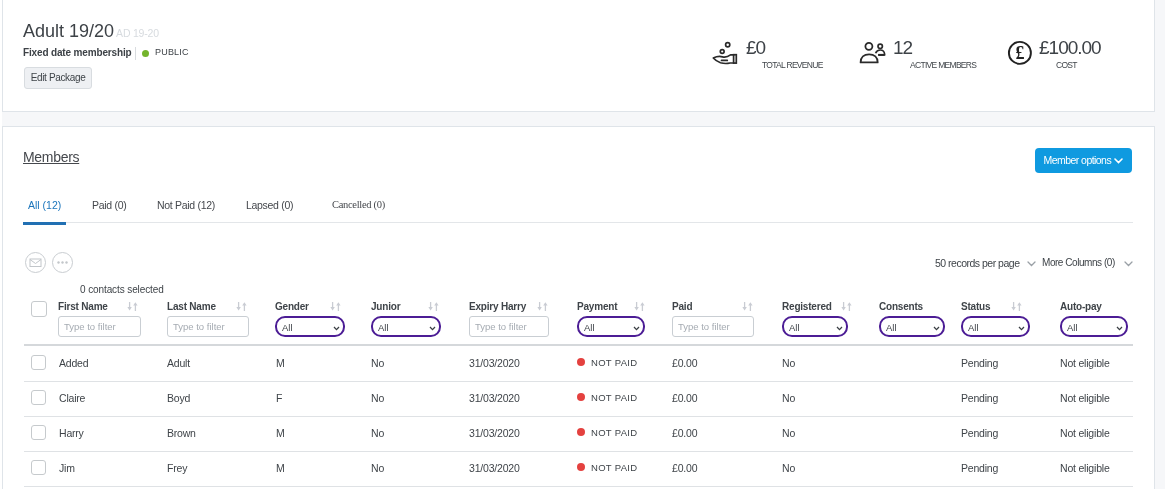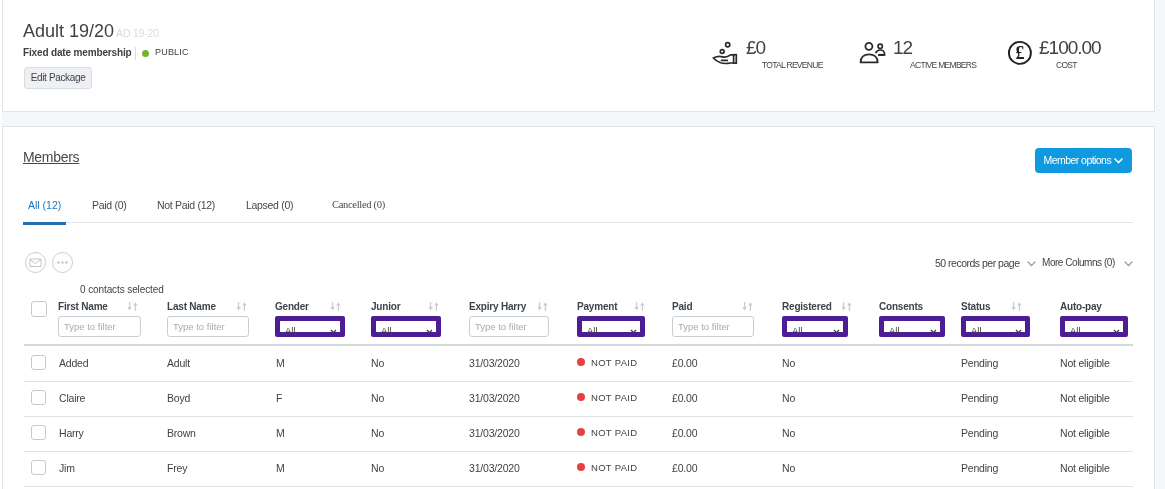--- a/index.html
+++ b/index.html
@@ -49,21 +49,21 @@
 #circ1 { left:25px; top:252px; }
 #circ2 { left:52px; top:252px; }
 #nsel { left:80px; top:257px; font-size:10px; letter-spacing:-0.1px; color:#3f4449;margin-top:27px; }
 #recs1 { left:935px; top:256.5px; font-size:10.5px; letter-spacing:-0.5px; color:#3f4449; }
 #recs2 { left:1042px; top:256.5px; font-size:10px; letter-spacing:-0.45px; color:#3f4449; }
 
 
 .hlbl { position:absolute; top:301px; font-size:10px; font-weight:bold; letter-spacing:-0.2px; color:#3f4449; }
 .sort { position:absolute; top:302px; } .sort svg { display:block; }
 .fin { position:absolute; top:316px; height:21px; border:1px solid #c9ced3; border-radius:3px; background:#fff; font-size:9.5px; color:#a5abb2; padding-left:5px; line-height:19px; }
-.fsel { position:absolute; top:316px; height:21px; border:5px solid #4c1d95; border-radius:2px; background:#fff; font-size:9.5px; color:#3f4449; padding-left:5px; line-height:19px; }
+.fsel { position:absolute; top:316px; height:21px; border:2px solid #4c1d95; border-radius:10px; background:#fff; font-size:9.5px; color:#3f4449; padding-left:5px; line-height:19px; }
 .fsel svg { position:absolute; right:3.5px; top:8px; }
 #hdrline { left:24px; top:344px; width:1109px; height:2px; background:#d5d8db; position:absolute; }
 .rowline { position:absolute; left:24px; width:1109px; height:1px; background:#dfe2e5; }
 .cb { position:absolute; left:31px; width:15px; height:15px; border:1px solid #c6cacd; border-radius:3px; background:#fff; }
 .cell { position:absolute; font-size:10.5px; letter-spacing:-0.2px; color:#3f4449; }
 .rdot { position:absolute; width:8px; height:8px; border-radius:50%; background:#e4413f; }
 </style>
 </head>
 <body>
 <div class="abs" style="left:0;top:0;width:2px;height:489px;background:#fff"></div>

